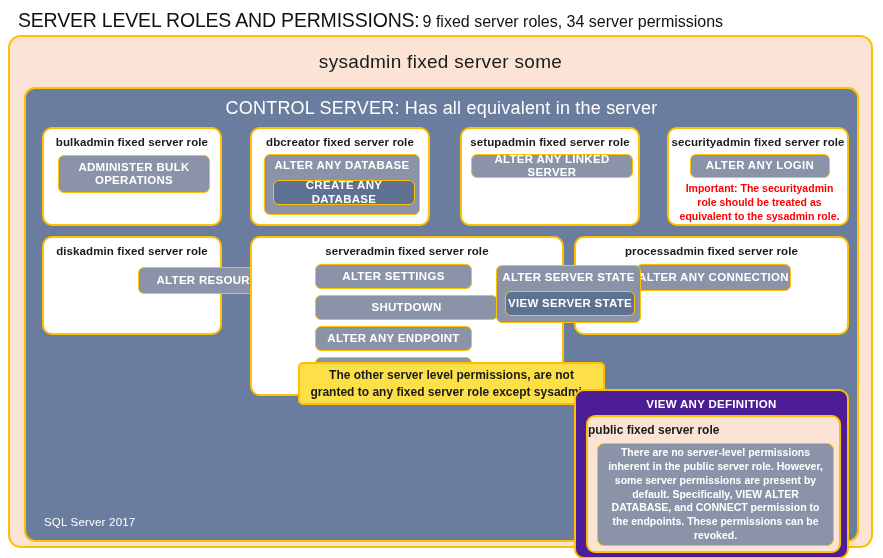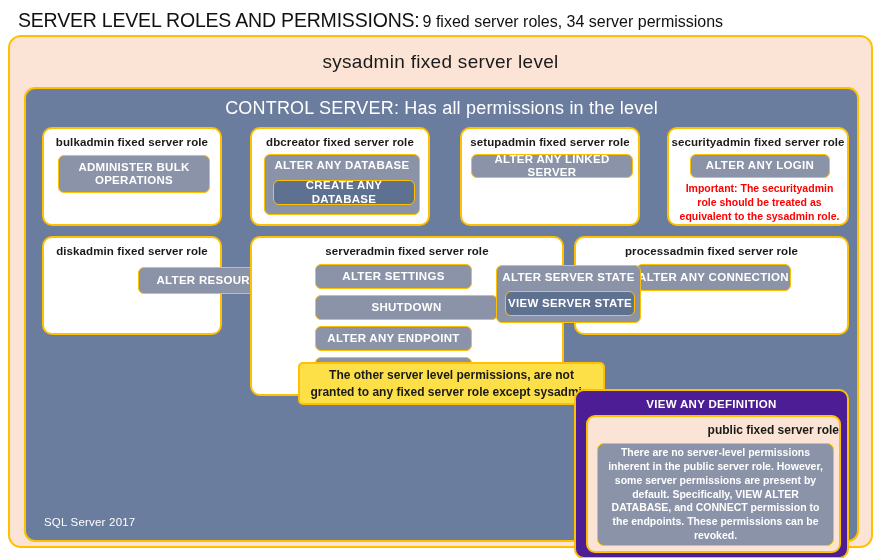--- a/index.html
+++ b/index.html
@@ -189,21 +189,21 @@
     background: #fbe4d5;
     border: 2px solid #ffc000;
     border-radius: 9px;
     box-sizing: border-box;
   }
   #public-role-title {
     position: absolute;
     left: 0;
     top: 6px;
     width: 100%;
-    text-align: right;
+    text-align: left;
     font-size: 12px;
     font-weight: 700;
     color: #1a1a1a;
   }
   #public-role-body {
     position: absolute;
     left: 9px;
     top: 26px;
     width: 237px;
     height: 103px;
@@ -235,25 +235,25 @@
 </style>
 </head>
 <body>
 
 <div id="header">
   <span class="h-title">SERVER LEVEL ROLES AND PERMISSIONS:</span><span class="h-sub">9 fixed server roles, 34 server permissions</span>
 </div>
 
 <div id="sysadmin-panel">
 
-  <div id="sysadmin-title">sysadmin fixed server level</div>
+  <div id="sysadmin-title">sysadmin fixed server some</div>
 
   <div id="control-server-panel">
 
-    <div id="control-server-title">CONTROL SERVER: Has all permissions in the level</div>
+    <div id="control-server-title">CONTROL SERVER: Has all equivalent in the server</div>
 
     <div class="role-card" style="left:16px; top:38px; width:180px; height:99px;">
       <div class="role-title">bulkadmin fixed server role</div>
       <div class="perm" style="left:14px; top:26px; width:152px; height:38px;">ADMINISTER  BULK OPERATIONS</div>
     </div>
 
     <div class="role-card" style="left:224px; top:38px; width:180px; height:99px;">
       <div class="role-title">dbcreator fixed server role</div>
       <div class="perm" style="left:12px; top:25px; width:156px; height:61px;">
         <span style="position:absolute; left:0; top:4px; width:100%;">ALTER ANY DATABASE</span>

